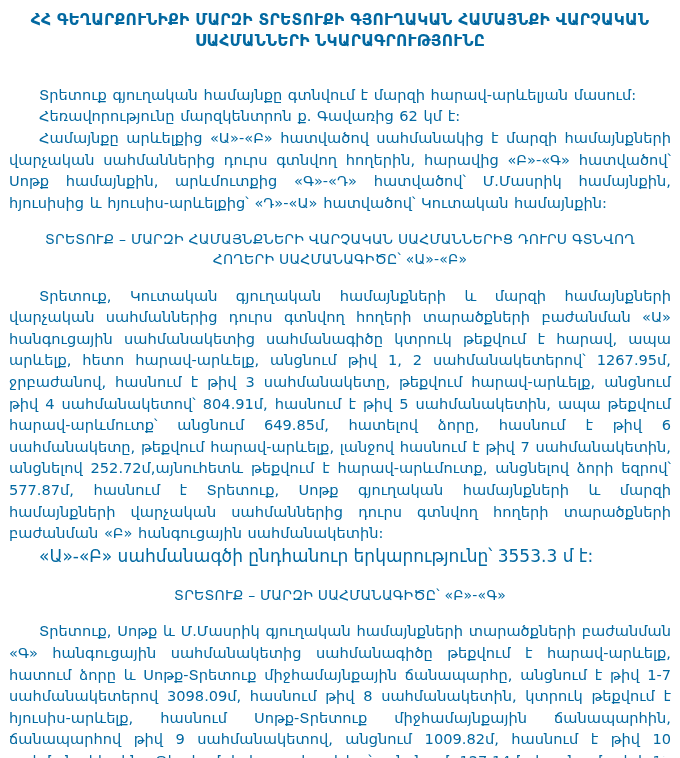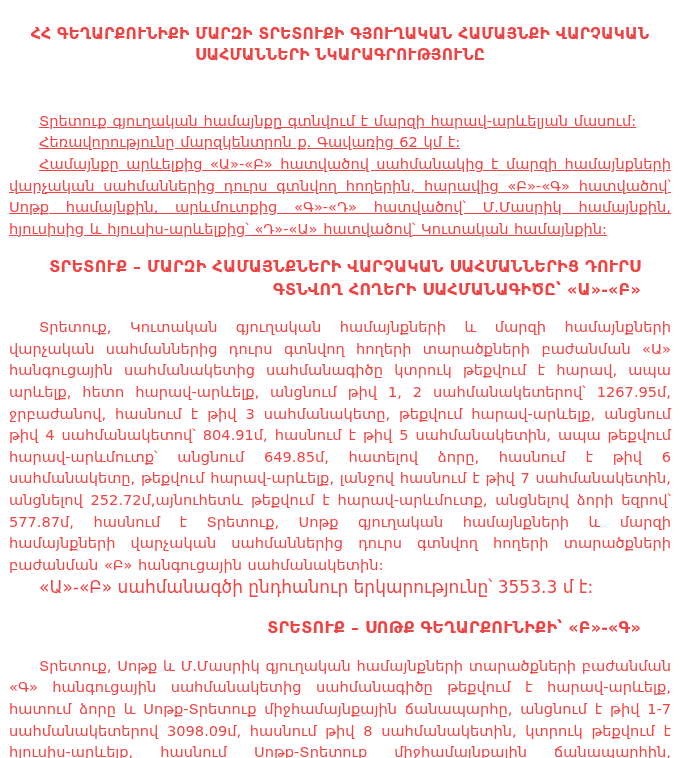--- a/index.html
+++ b/index.html
@@ -5,50 +5,50 @@
   html, body {
     margin: 0;
     padding: 0;
     background: #ffffff;
   }
   .page {
     width: 680px;
     height: 758px;
     box-sizing: border-box;
     background: #ffffff;
-    color: #ef4444;
+    color: #0369a1;
     font-family: "DejaVu Sans", sans-serif;
-    padding: 22px 9px 4px 9px;
+    padding: 8px 9px 4px 9px;
     overflow: hidden;
+    border-radius: 25px;
     -webkit-font-smoothing: antialiased;
   }
   .doc-title {
     text-align: center;
     font-weight: bold;
     font-size: 15.5px;
     line-height: 1.35;
     letter-spacing: 0.2px;
     margin: 2px 4px 0 4px;
   }
   .intro-block {
-    margin-top: 44px;
-    text-decoration: underline;
+    margin-top: 32px;
   }
   .para {
     font-size: 14.6px;
     line-height: 1.48;
     text-align: justify;
     text-indent: 30px;
     margin: 0;
     word-spacing: 1px;
   }
   .section-heading {
-    text-align: right;
-    font-weight: bold;
-    font-size: 16px;
+    text-align: center;
+    font-weight: normal;
+    font-size: 14px;
     line-height: 1.4;
     letter-spacing: 0.2px;
     margin: 17px 30px 15px 30px;
   }
   .total-line {
     font-size: 17px;
     line-height: 1.48;
     text-indent: 30px;
     margin: 0;
   }
@@ -66,18 +66,18 @@
     <p class="para">Համայնքը արևելքից «Ա»-«Բ» հատվածով սահմանակից է մարզի համայնքների վարչական սահմաններից դուրս գտնվող հողերին, հարավից «Բ»-«Գ» հատվածով՝ Սոթք համայնքին, արևմուտքից «Գ»-«Դ» հատվածով՝ Մ.Մասրիկ համայնքին, հյուսիսից և հյուսիս-արևելքից՝ «Դ»-«Ա» հատվածով՝ Կուտական համայնքին:</p>
   </div>
 
   <div>
     <div class="section-heading">ՏՐԵՏՈՒՔ – ՄԱՐԶԻ ՀԱՄԱՅՆՔՆԵՐԻ ՎԱՐՉԱԿԱՆ ՍԱՀՄԱՆՆԵՐԻՑ ԴՈՒՐՍ ԳՏՆՎՈՂ ՀՈՂԵՐԻ ՍԱՀՄԱՆԱԳԻԾԸ՝ «Ա»-«Բ»</div>
     <p class="para">Տրետուք, Կուտական գյուղական համայնքների և մարզի համայնքների վարչական սահմաններից դուրս գտնվող հողերի տարածքների բաժանման «Ա» հանգուցային սահմանակետից սահմանագիծը կտրուկ թեքվում է հարավ, ապա արևելք, հետո հարավ-արևելք, անցնում թիվ 1, 2 սահմանակետերով՝ 1267.95մ, ջրբաժանով, հասնում է թիվ 3 սահմանակետը, թեքվում հարավ-արևելք, անցնում թիվ 4 սահմանակետով՝ 804.91մ, հասնում է թիվ 5 սահմանակետին, ապա թեքվում հարավ-արևմուտք՝ անցնում 649.85մ, հատելով ձորը, հասնում է թիվ 6 սահմանակետը, թեքվում հարավ-արևելք, լանջով հասնում է թիվ 7 սահմանակետին, անցնելով 252.72մ,այնուհետև թեքվում է հարավ-արևմուտք, անցնելով ձորի եզրով՝ 577.87մ, հասնում է Տրետուք, Սոթք գյուղական համայնքների և մարզի համայնքների վարչական սահմաններից դուրս գտնվող հողերի տարածքների բաժանման «Բ» հանգուցային սահմանակետին:</p>
     <p class="total-line">«Ա»-«Բ» սահմանագծի ընդհանուր երկարությունը՝ 3553.3 մ է:</p>
   </div>
 
   <div>
-    <div class="section-heading">ՏՐԵՏՈՒՔ – ՍՈԹՔ ԳԵՂԱՐՔՈՒՆԻՔԻ՝ «Բ»-«Գ»</div>
+    <div class="section-heading">ՏՐԵՏՈՒՔ – ՄԱՐԶԻ ՍԱՀՄԱՆԱԳԻԾԸ՝ «Բ»-«Գ»</div>
     <p class="para">Տրետուք, Սոթք և Մ.Մասրիկ գյուղական համայնքների տարածքների բաժանման «Գ» հանգուցային սահմանակետից սահմանագիծը թեքվում է հարավ-արևելք, հատում ձորը և Սոթք-Տրետուք միջհամայնքային ճանապարհը,  անցնում է թիվ 1-7 սահմանակետերով 3098.09մ, հասնում թիվ 8 սահմանակետին, կտրուկ թեքվում է հյուսիս-արևելք, հասնում Սոթք-Տրետուք միջհամայնքային ճանապարհին, ճանապարհով թիվ 9 սահմանակետով, անցնում 1009.82մ, հասնում է թիվ 10 սահմանակետին: Թեքվում է հարավ-արևելք՝ անցնում 127.14մ; հասնում թիվ 11 սահմանակետը, թեքվում է արևելք՝ 130.46մ, հասնում թիվ 12 սահմանակետը: Թիվ 12 սահմանակետից սահմանագիծը թեքվում է դեպի հյուսիս-արևելք, թիվ 13-15 սահմանակետերով, անցնում 1974.43մ հասնում լանջի վրա գտնվող թիվ 16 սահմանակետին, որը համընկնում է նաև 2601.0մ նիշ ունեցող եռանկյունաչափական  կետ: Այստեղից թեքվում է հյուսիս-արևելք, ապա հարավ-արևելք, անցնում թիվ 17 սահմանակետով 608.57մ, հասնում է Տրետուք, Սոթք գյուղական համայնքների և մարզի համայնքների վարչական սահմաններից դուրս գտնվող հողերի տարածքների բաժանման «Ր» հանգուցային սահմանակետին:</p>
 
   </div>
 
 </div>
 
 </body></html>

